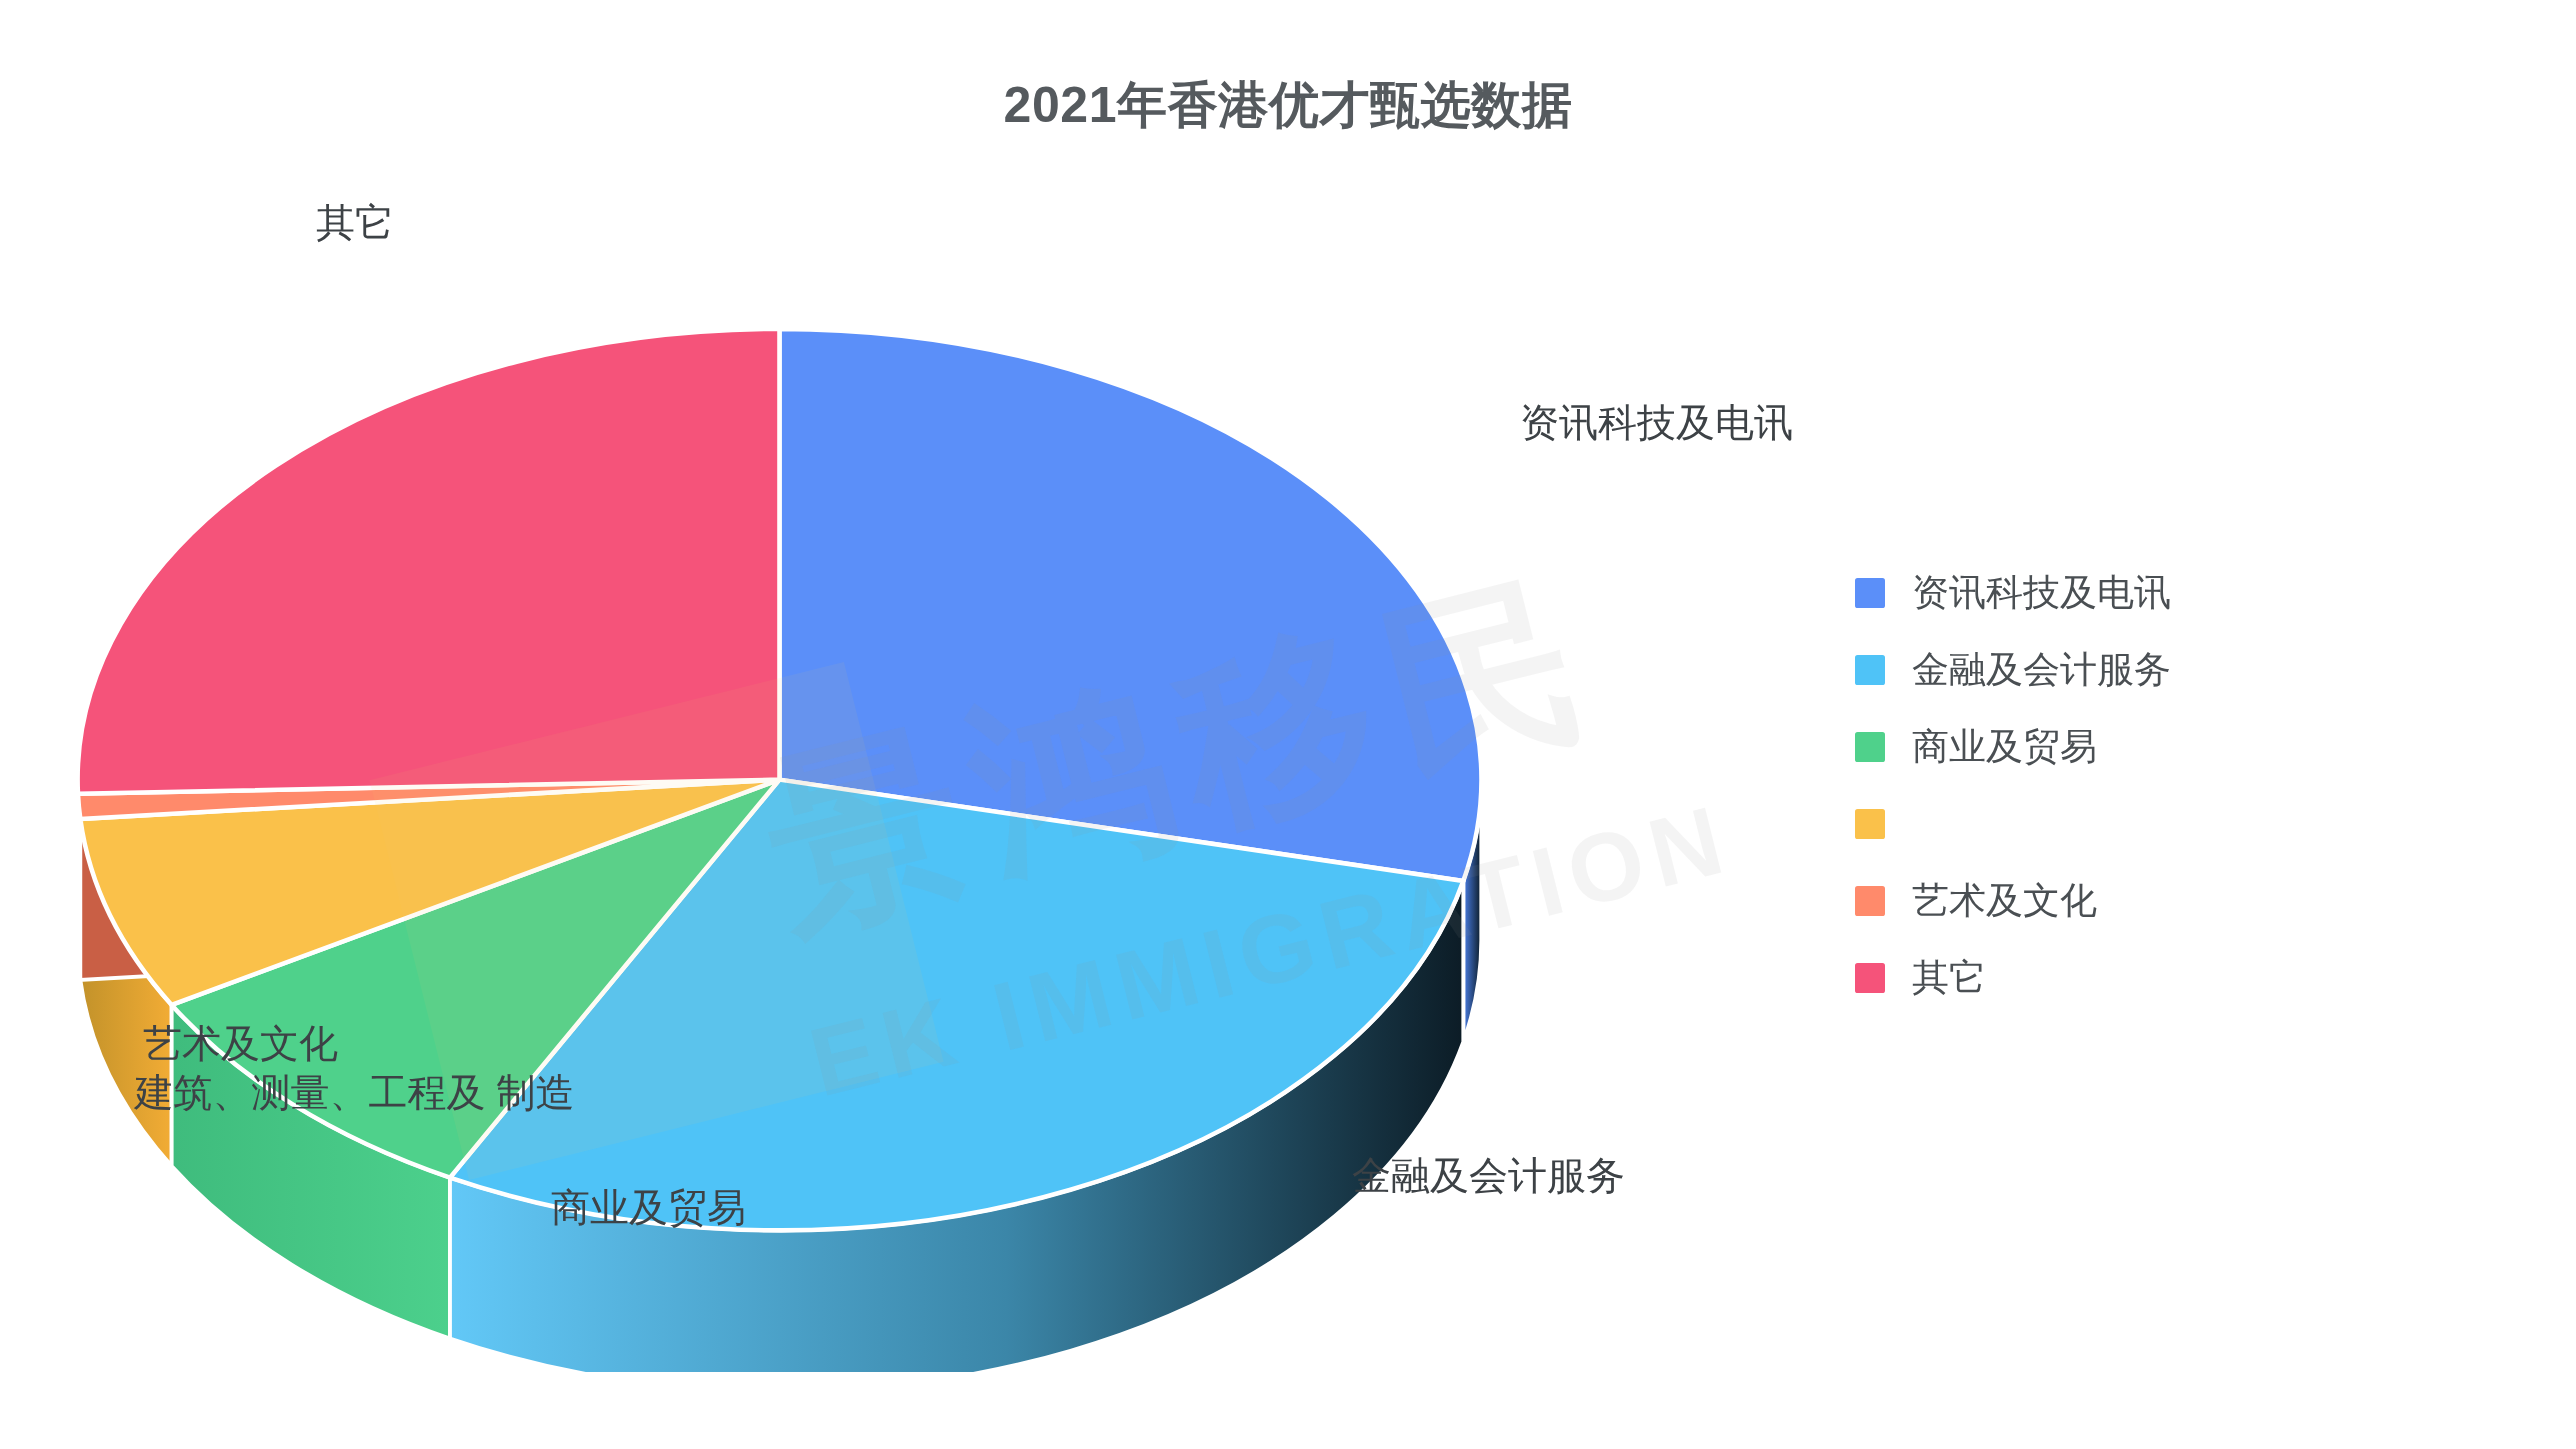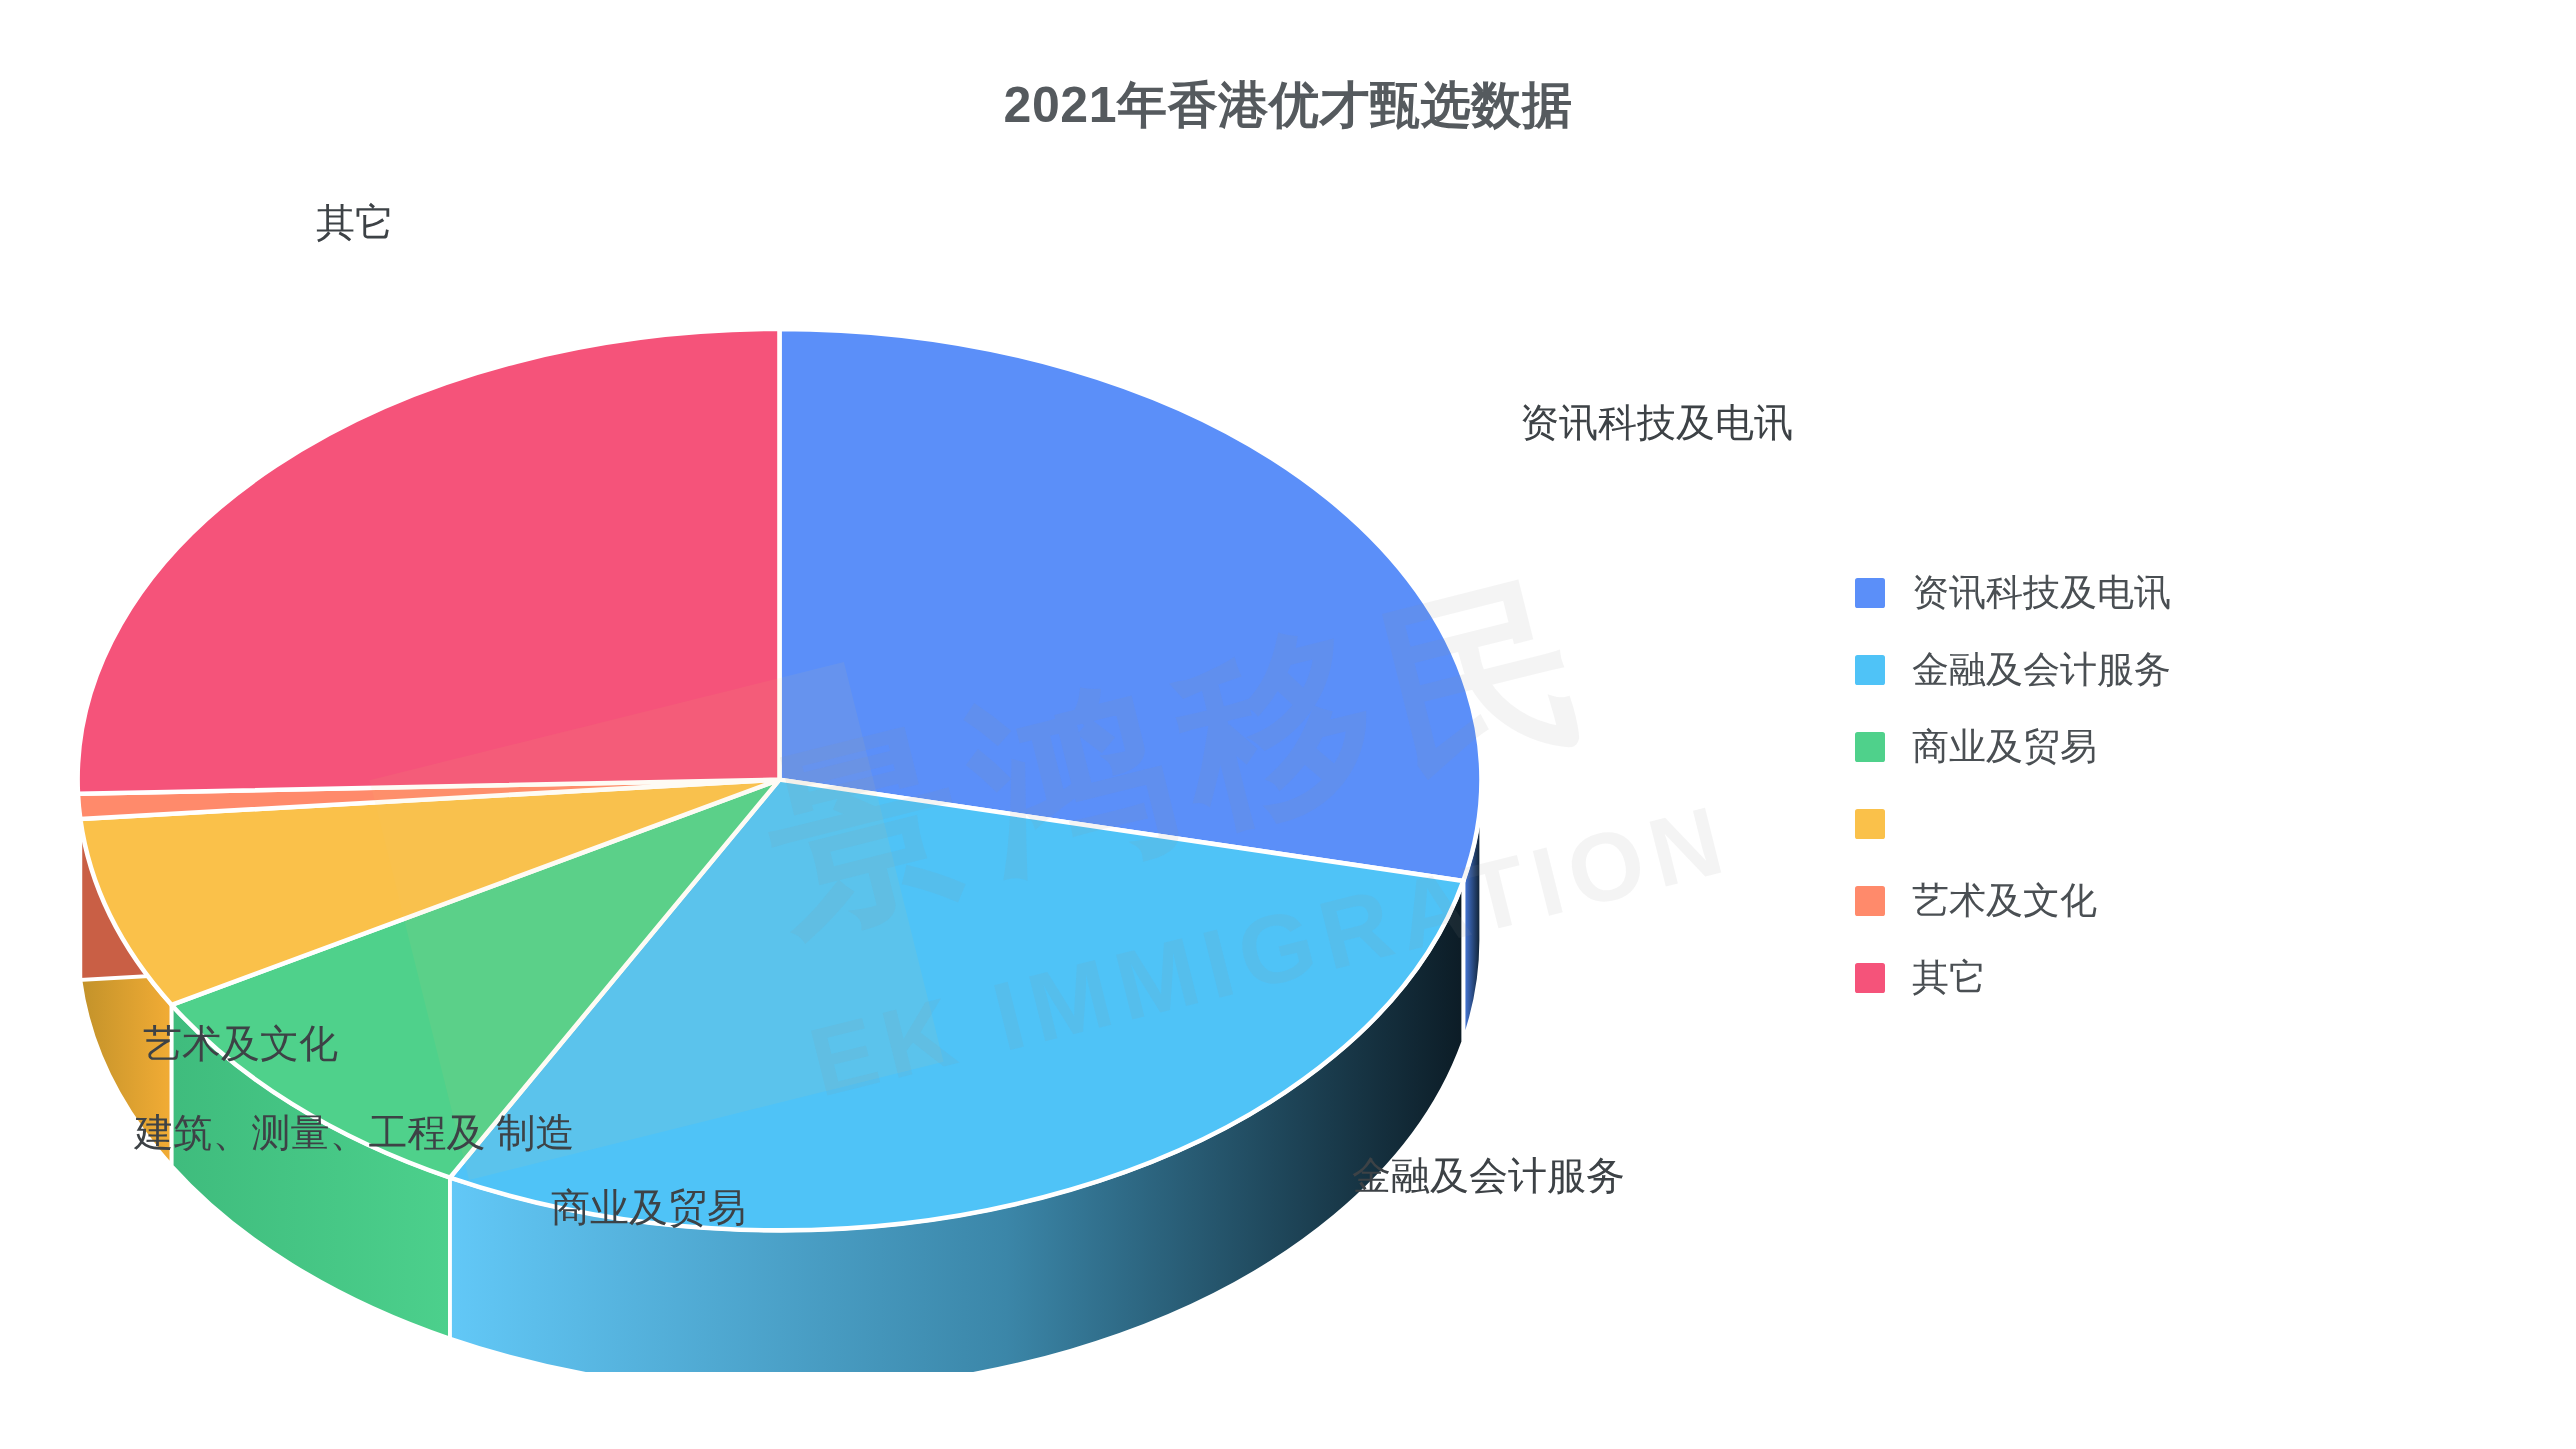--- a/index.html
+++ b/index.html
@@ -65,21 +65,21 @@
 
   
   .olabel{
     position:absolute;
     font-size:39px;
     color:#3d4246;
     white-space:nowrap;
     line-height:1.18;
     z-index:6;
   }
-  .olabel.multi{white-space:normal;text-align:center;margin-top:40px;}
+  .olabel.multi{white-space:normal;text-align:center;}
 
   
   .legend{
     position:absolute;
     left:1855px;top:554px;
     z-index:7;
   }
   .legend-row{
     display:flex;align-items:center;
     height:77px;

